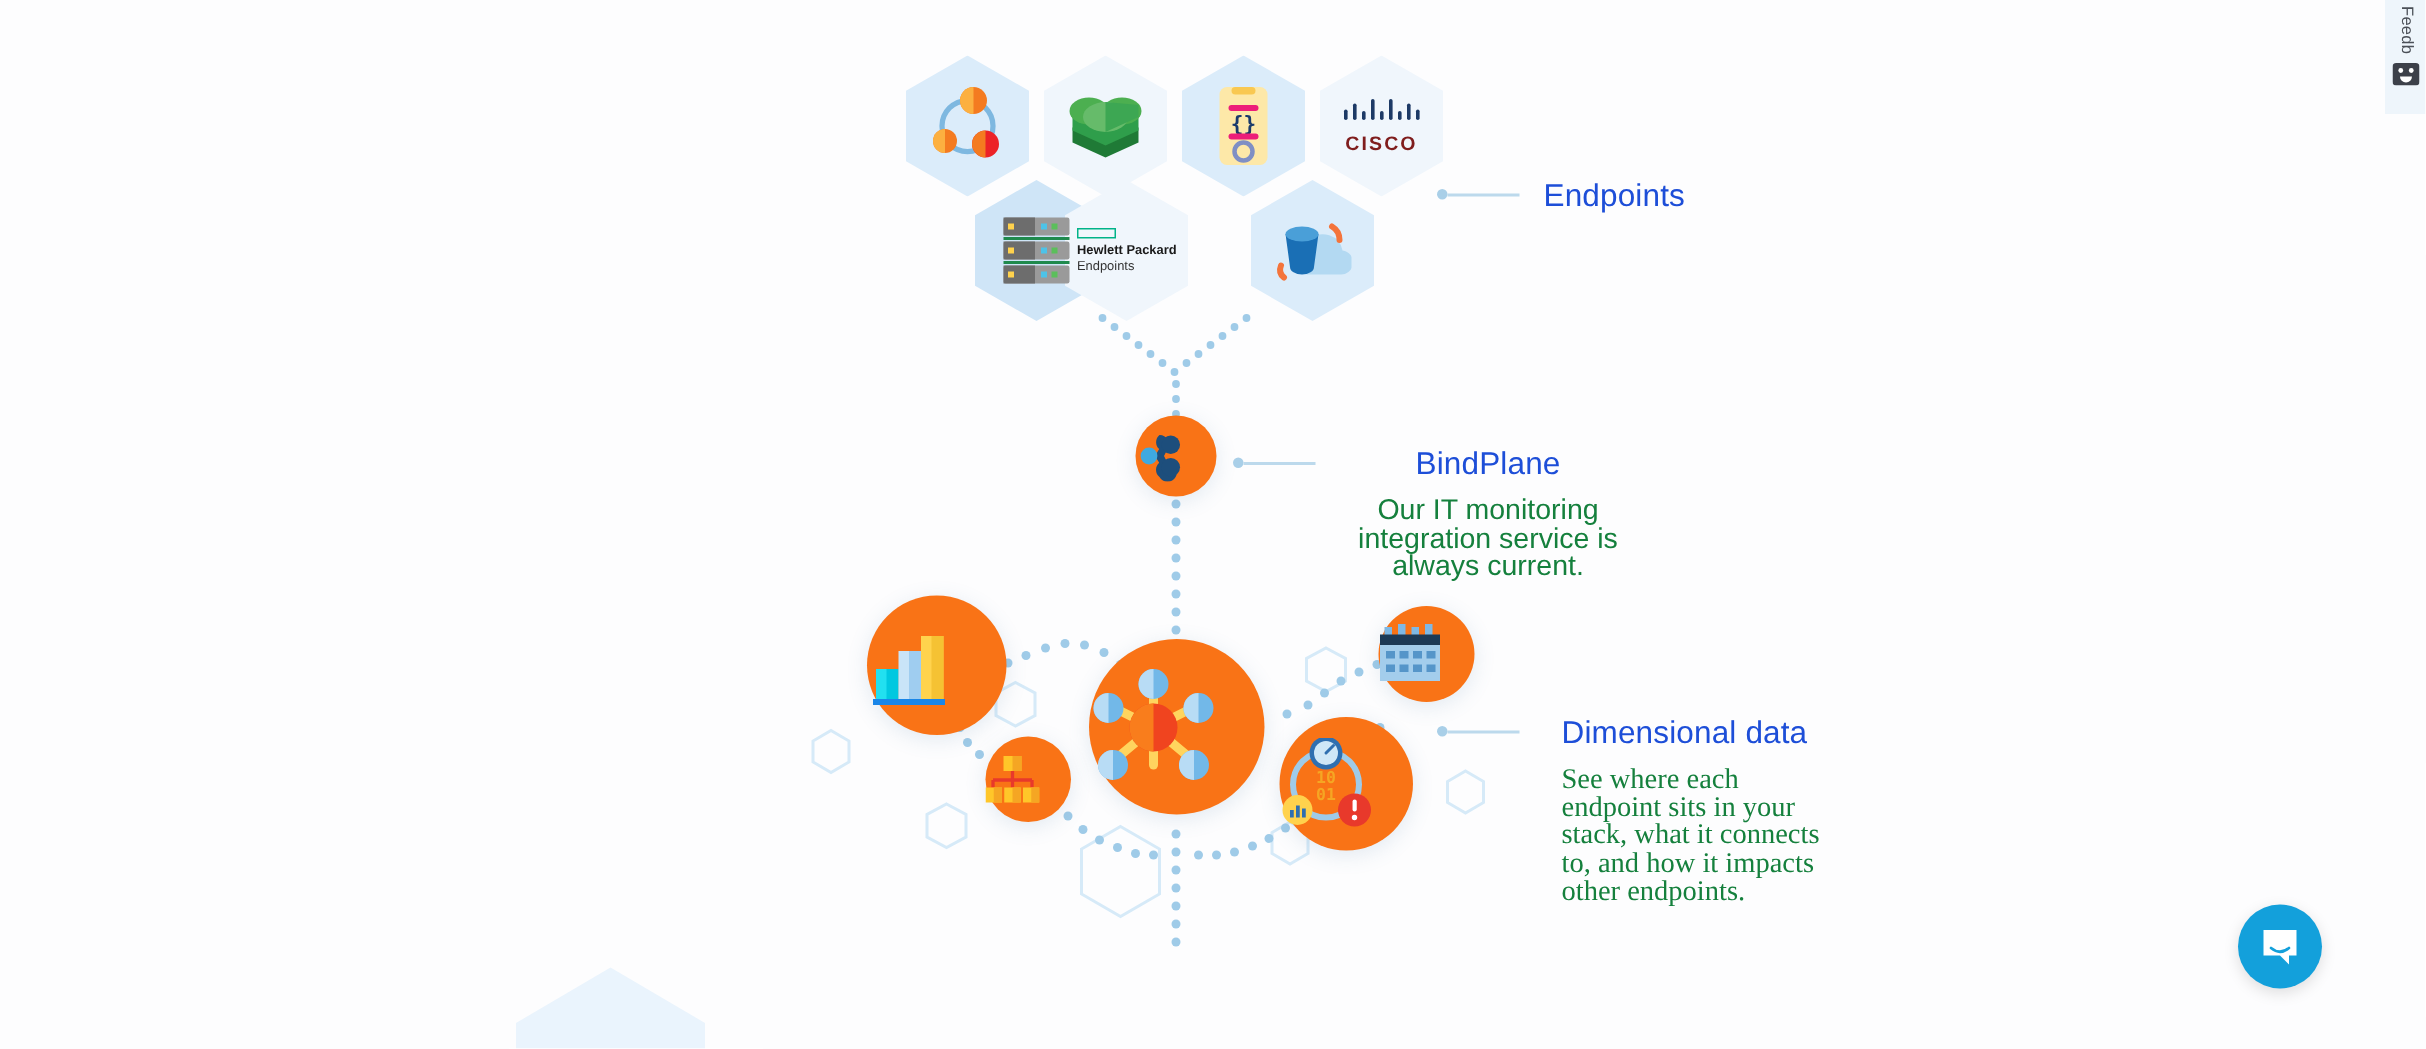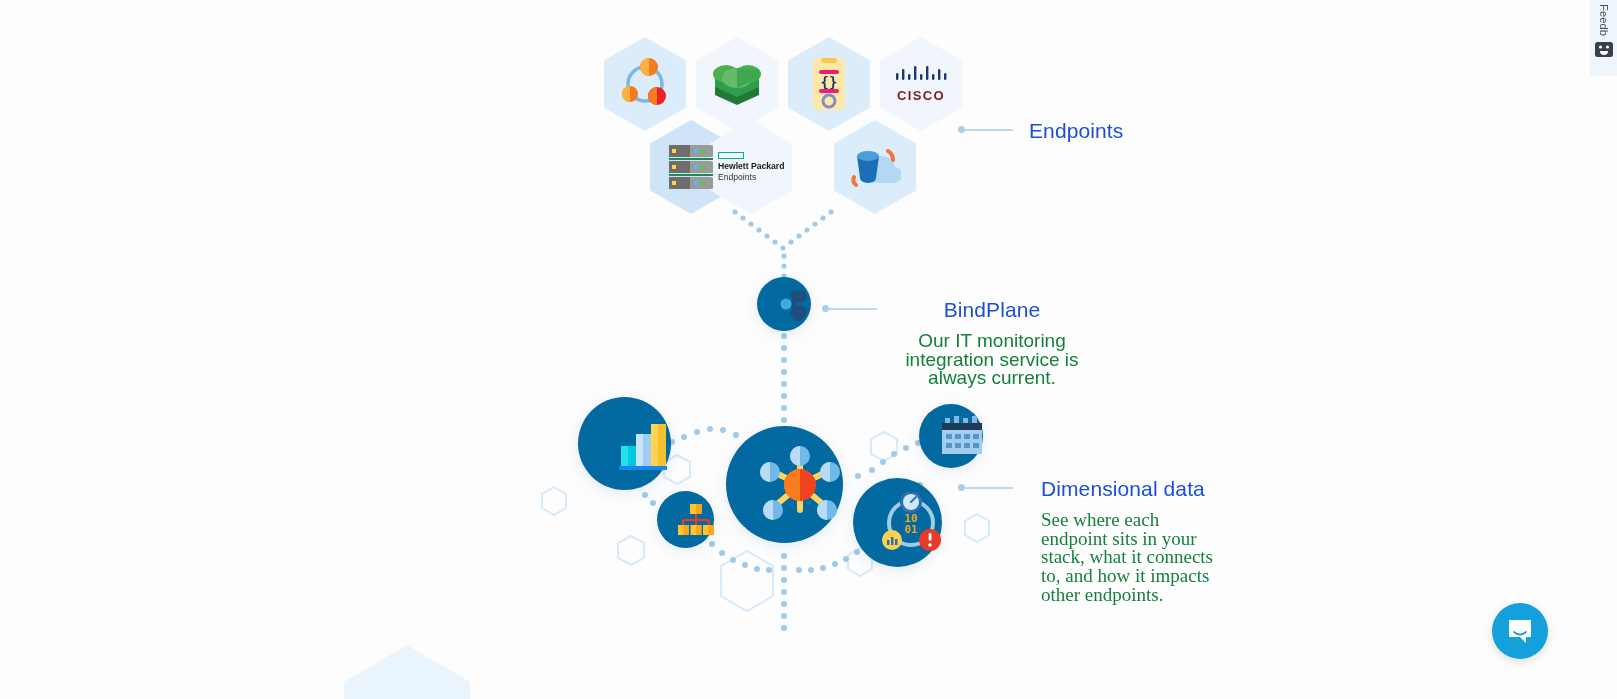--- a/index.html
+++ b/index.html
@@ -15,23 +15,23 @@
   .hex-tile {
     position: absolute; width: 82px; height: 94px;
     display: flex; align-items: center; justify-content: center;
   }
   .hex-tile .hex-bg { position: absolute; inset: 0; }
   .hex-tile .hex-inner { position: relative; z-index: 2; display:flex; align-items:center; justify-content:center; width:100%; height:100%; }
 
   
   .node {
     position: absolute; border-radius: 50%;
-    background: #0369a1;
+    background: #f97316;
     box-shadow: 0 3px 14px rgba(90,130,170,0.16);
-    display: flex; align-items: center; justify-content: flex-end;
+    display: flex; align-items: center; justify-content: flex-start;
   }
 
   
   .callout { position: absolute; }
   .callout-title {
     font-size: 21px; color: #1d4ed8; font-weight: 400;
     letter-spacing: 0.1px; white-space: nowrap; line-height: 1.2;
   }
   .callout-desc {
     font-size: 19px; color: #15803d; line-height: 18.6px;

